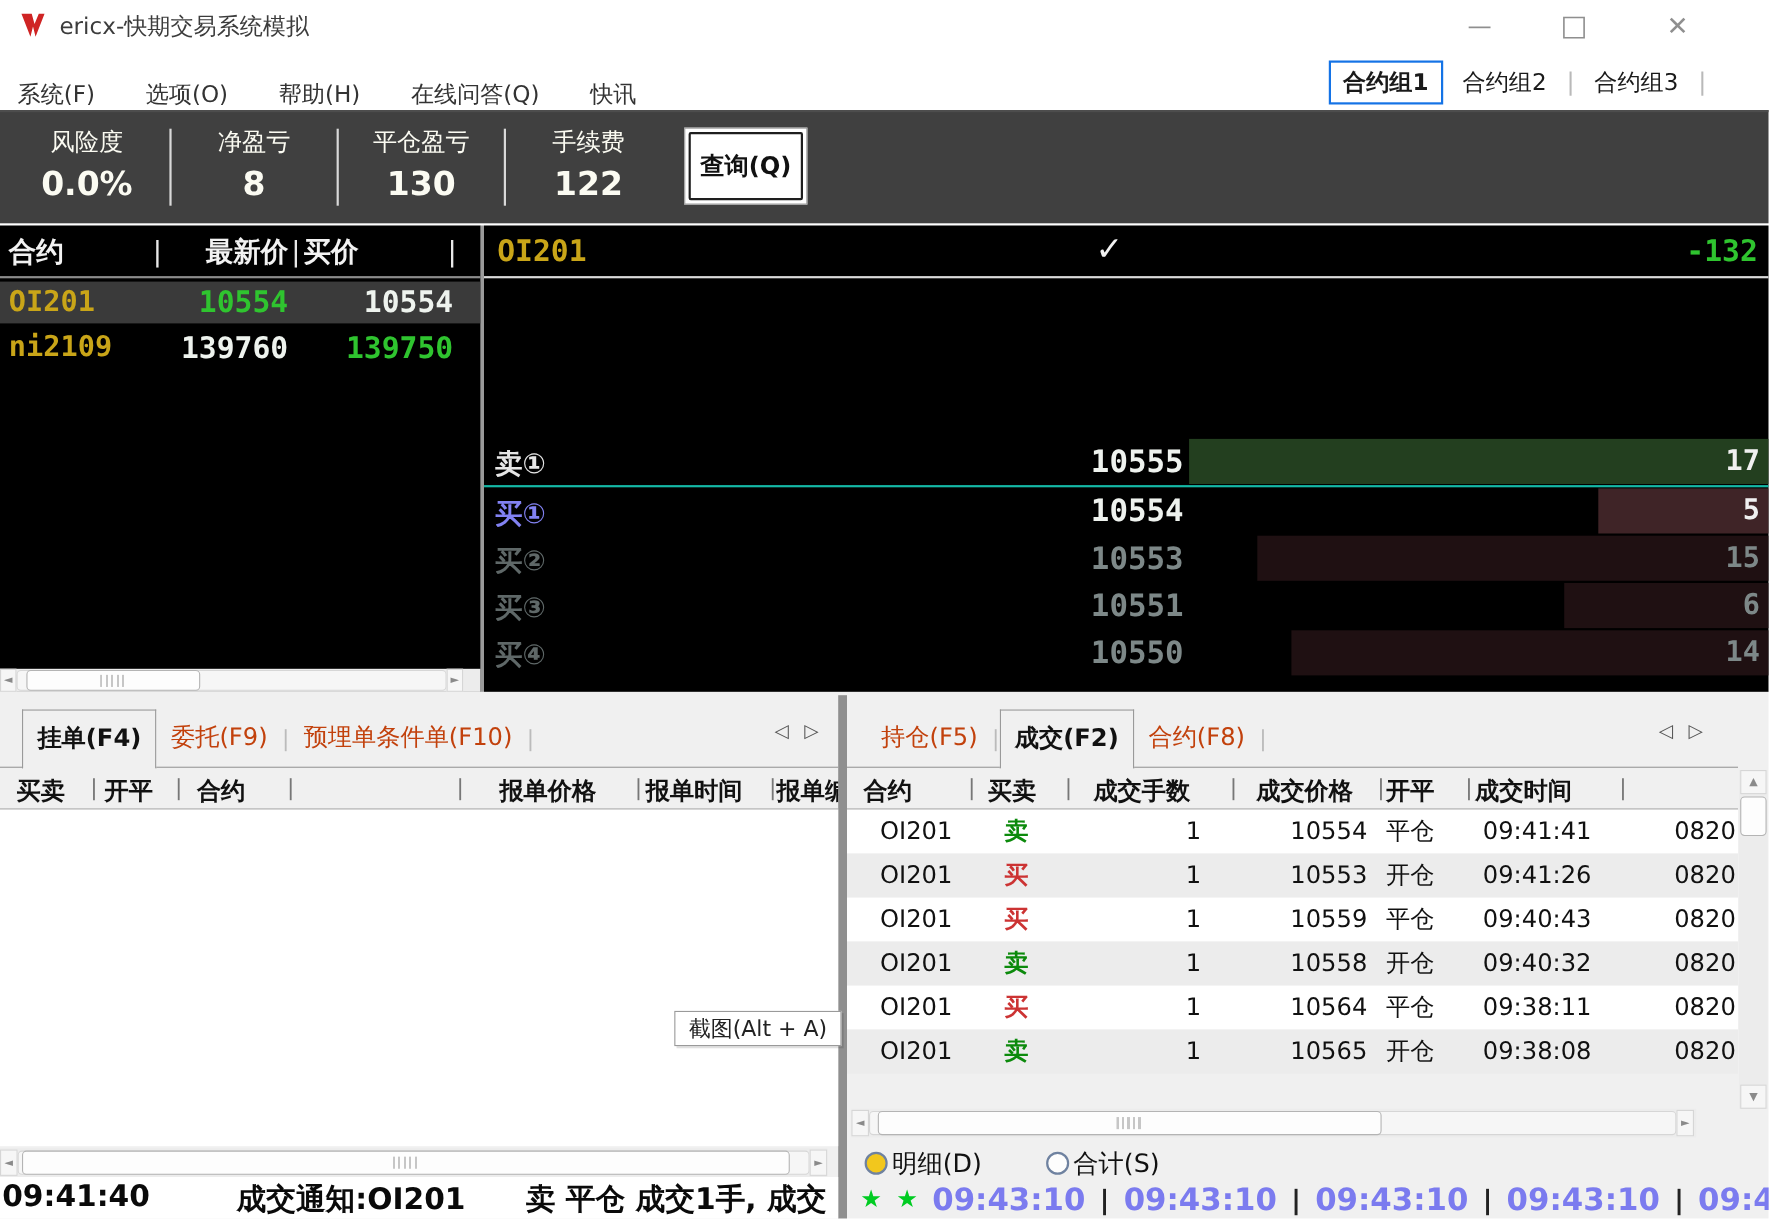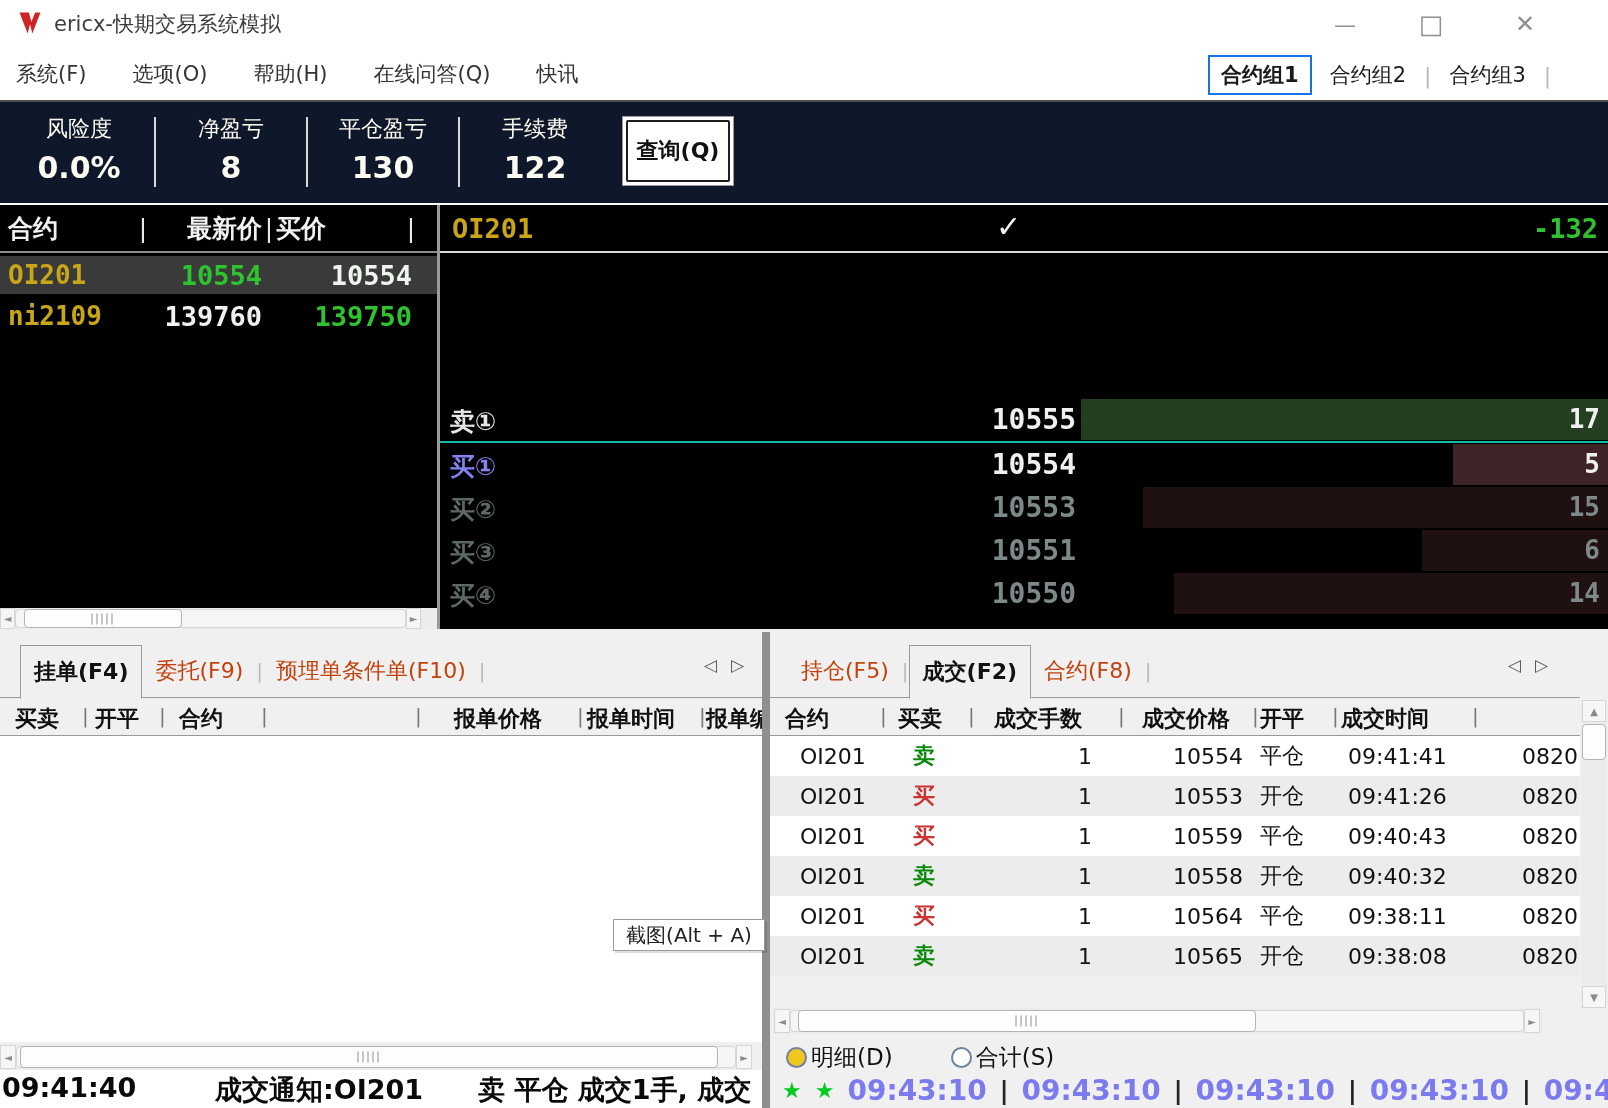--- a/index.html
+++ b/index.html
@@ -10,29 +10,29 @@
   
   #titlebar{position:absolute;left:0;top:0;width:1608px;height:48px;background:#fff}
   #app-logo{position:absolute;left:16px;top:9px;width:28px;height:28px}
   #window-title{position:absolute;left:54px;top:10px;font-size:21px;color:#3c3c3c}
   .win-btn{position:absolute;top:0;width:66px;height:48px;display:flex;align-items:center;justify-content:center;
            color:#8f8f8f;font-size:22px}
   #win-min{left:1312px}#win-max{left:1398px;font-size:26px}#win-close{left:1492px;font-size:24px}
 
   
   #menubar{position:absolute;left:0;top:48px;width:1608px;height:52px;background:#fff}
-  #menu-items{position:absolute;left:16px;top:0;height:52px;display:flex;gap:46px;align-items:center}
+  #menu-items{position:absolute;left:16px;top:0;height:52px;display:flex;gap:46px;align-items:flex-end}
   .menu-item{font-size:21px;color:#333}
   #group-tabs{position:absolute;left:1208px;top:4px;height:46px;display:flex;align-items:center;gap:9px}
   .group-tab{font-size:21px;color:#1a1a1a;padding:6px 9px;white-space:nowrap}
   .group-tab.active{border:2px solid #1473e6;font-weight:bold;padding:4px 11px}
   .tab-pipe{color:#b9b9b9;font-size:22px}
 
   
-  #statsbar{position:absolute;left:0;top:100px;width:1608px;height:103px;background:#0f172a;
+  #statsbar{position:absolute;left:0;top:100px;width:1608px;height:103px;background:#404040;
             border-top:2px solid #4d4d4d;box-sizing:border-box}
   #stats-list{display:flex;padding-left:4px;height:100%}
   .stat{width:150px;text-align:center;color:#fbfbf2}
   .stat-label{font-size:22px;margin-top:12px}
   .stat-value{font-size:30px;font-weight:bold;margin-top:6px}
   .stat-sep{width:2px;height:70px;background:#d9d9d9;margin-top:15px}
   #query-btn{position:absolute;left:622px;top:116px;width:112px;height:70px;background:#fff;
              border:1px solid #9a9a9a;box-sizing:border-box;display:flex;align-items:center;justify-content:center;
              font-size:22px;font-weight:bold;color:#111}
   #query-btn::after{content:"";position:absolute;inset:3px;border:2px solid #1e1e1e;border-radius:2px}

